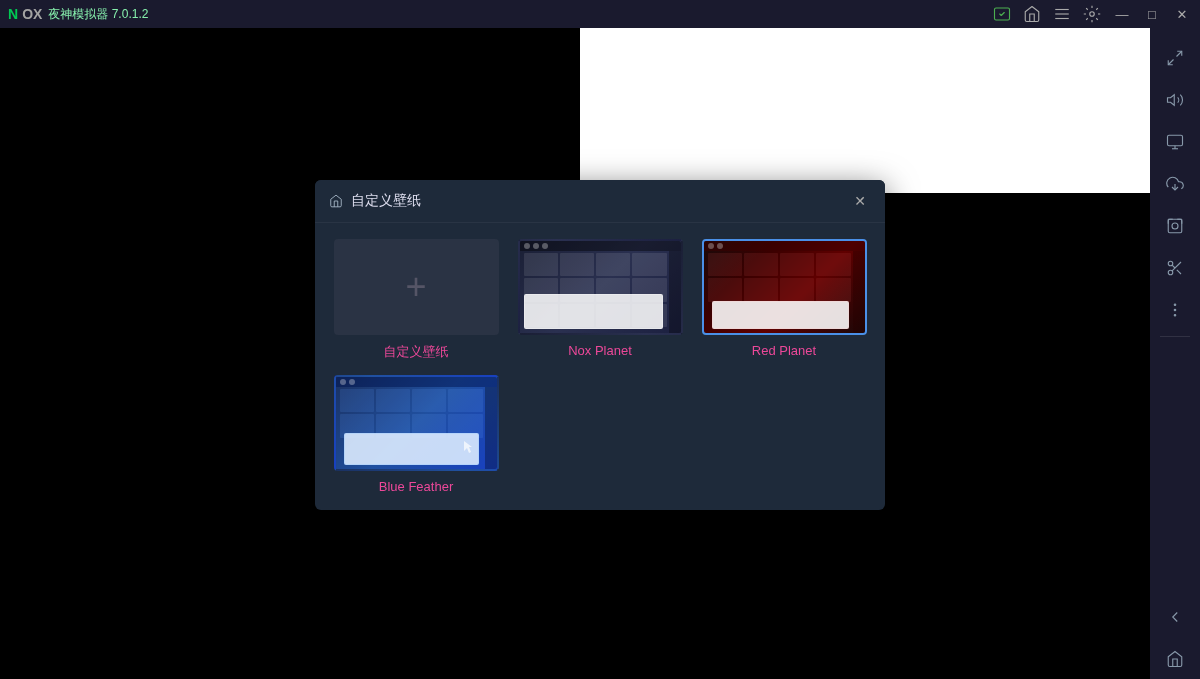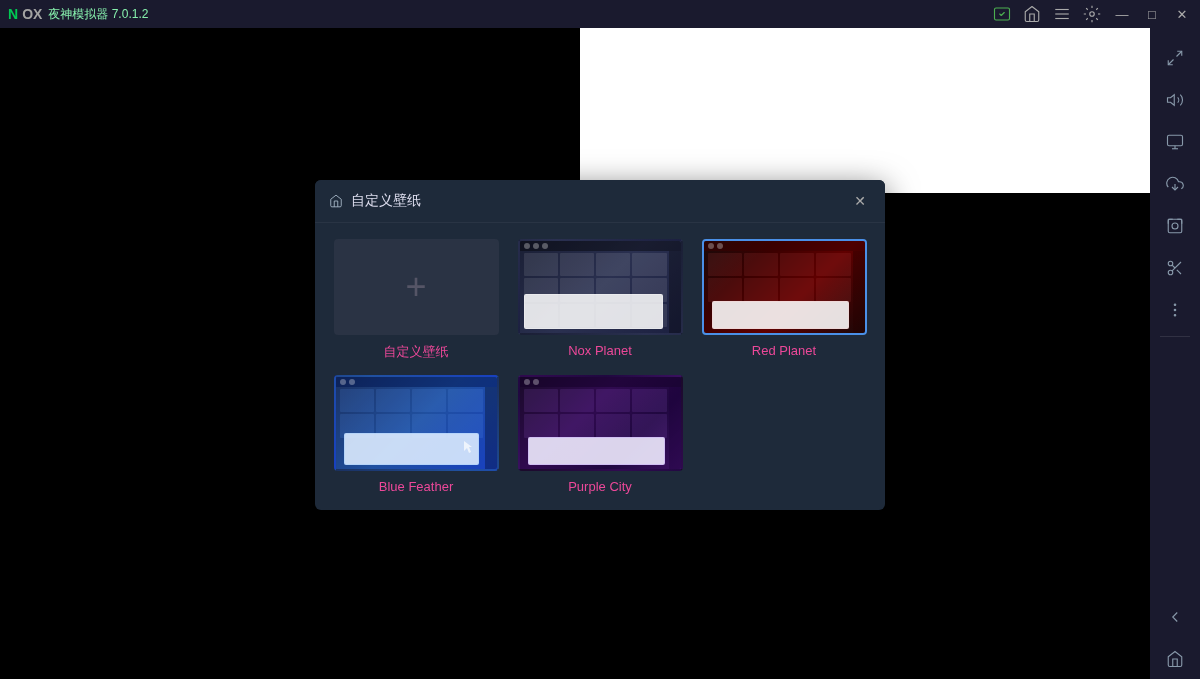--- a/index.html
+++ b/index.html
@@ -548,38 +548,15 @@
           <div class="thumb-window-blue" style="border:1px solid rgba(150,200,255,0.4)"></div>
 
           <svg style="position:absolute;bottom:14px;right:22px;width:12px;height:14px;fill:white;opacity:0.7" viewBox="0 0 10 14">
               <path d="M0,0 L0,10 L3,7 L5,12 L7,11 L5,6 L8,6 Z"></path>
             </svg>
         </div>
       </div>
       <span class="theme-label">Blue Feather</span>
     </div>
 
-    <div class="theme-item">
-      <div class="theme-thumb thumb-purple-city">
-        <div class="thumb-ui">
-          <div class="thumb-bar" style="background:rgba(20,0,40,0.5)">
-            <div class="thumb-bar-dot"></div>
-            <div class="thumb-bar-dot"></div>
-          </div>
-          <div class="thumb-sidebar" style="background:rgba(30,0,60,0.4)"></div>
-          <div class="thumb-grid">
-            <div class="thumb-grid-cell" style="background:rgba(160,100,220,0.15)"></div>
-            <div class="thumb-grid-cell" style="background:rgba(160,100,220,0.15)"></div>
-            <div class="thumb-grid-cell" style="background:rgba(160,100,220,0.15)"></div>
-            <div class="thumb-grid-cell" style="background:rgba(160,100,220,0.15)"></div>
-            <div class="thumb-grid-cell" style="background:rgba(160,100,220,0.15)"></div>
-            <div class="thumb-grid-cell" style="background:rgba(160,100,220,0.15)"></div>
-            <div class="thumb-grid-cell" style="background:rgba(160,100,220,0.15)"></div>
-            <div class="thumb-grid-cell" style="background:rgba(160,100,220,0.15)"></div>
-          </div>
-          <div style="position:absolute;bottom:4px;left:8px;right:16px;height:28px;background:rgba(240,235,255,0.9);border-radius:2px;border:1px solid rgba(180,140,255,0.3)"></div>
-        </div>
-      </div>
-      <span class="theme-label">Purple City</span>
-    </div>
 
   </div>
 </div>
 
 </body></html>

